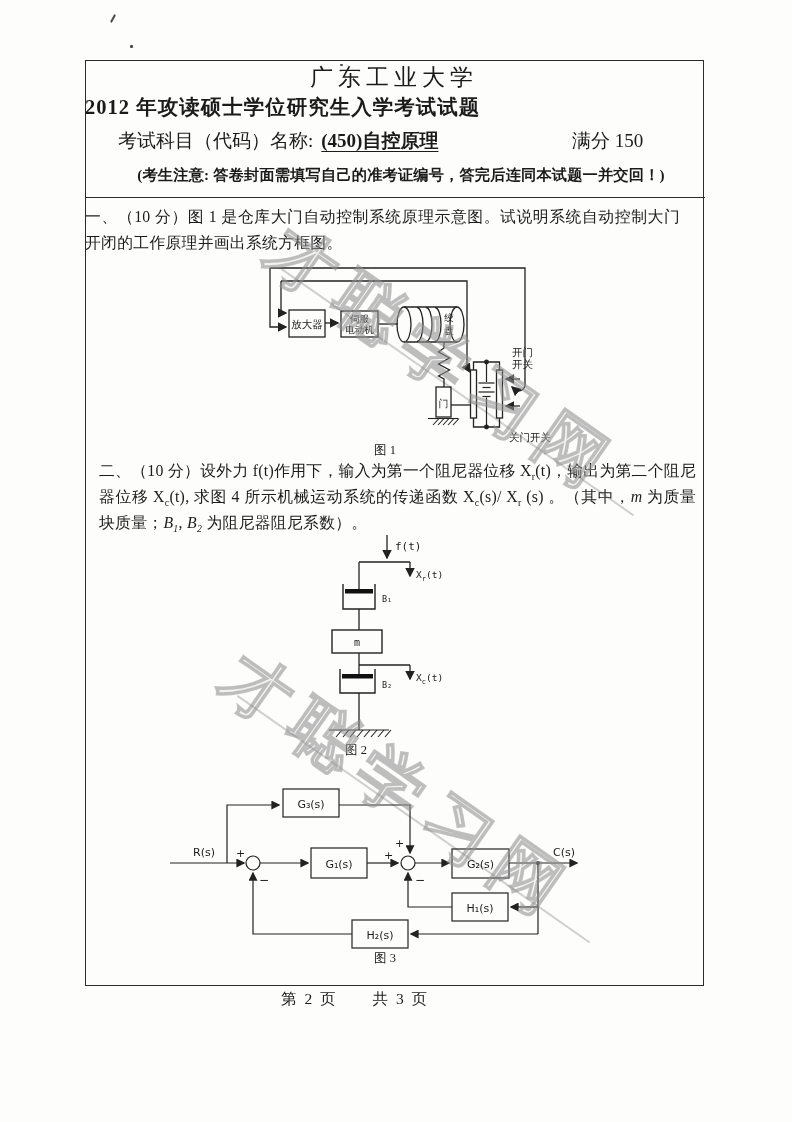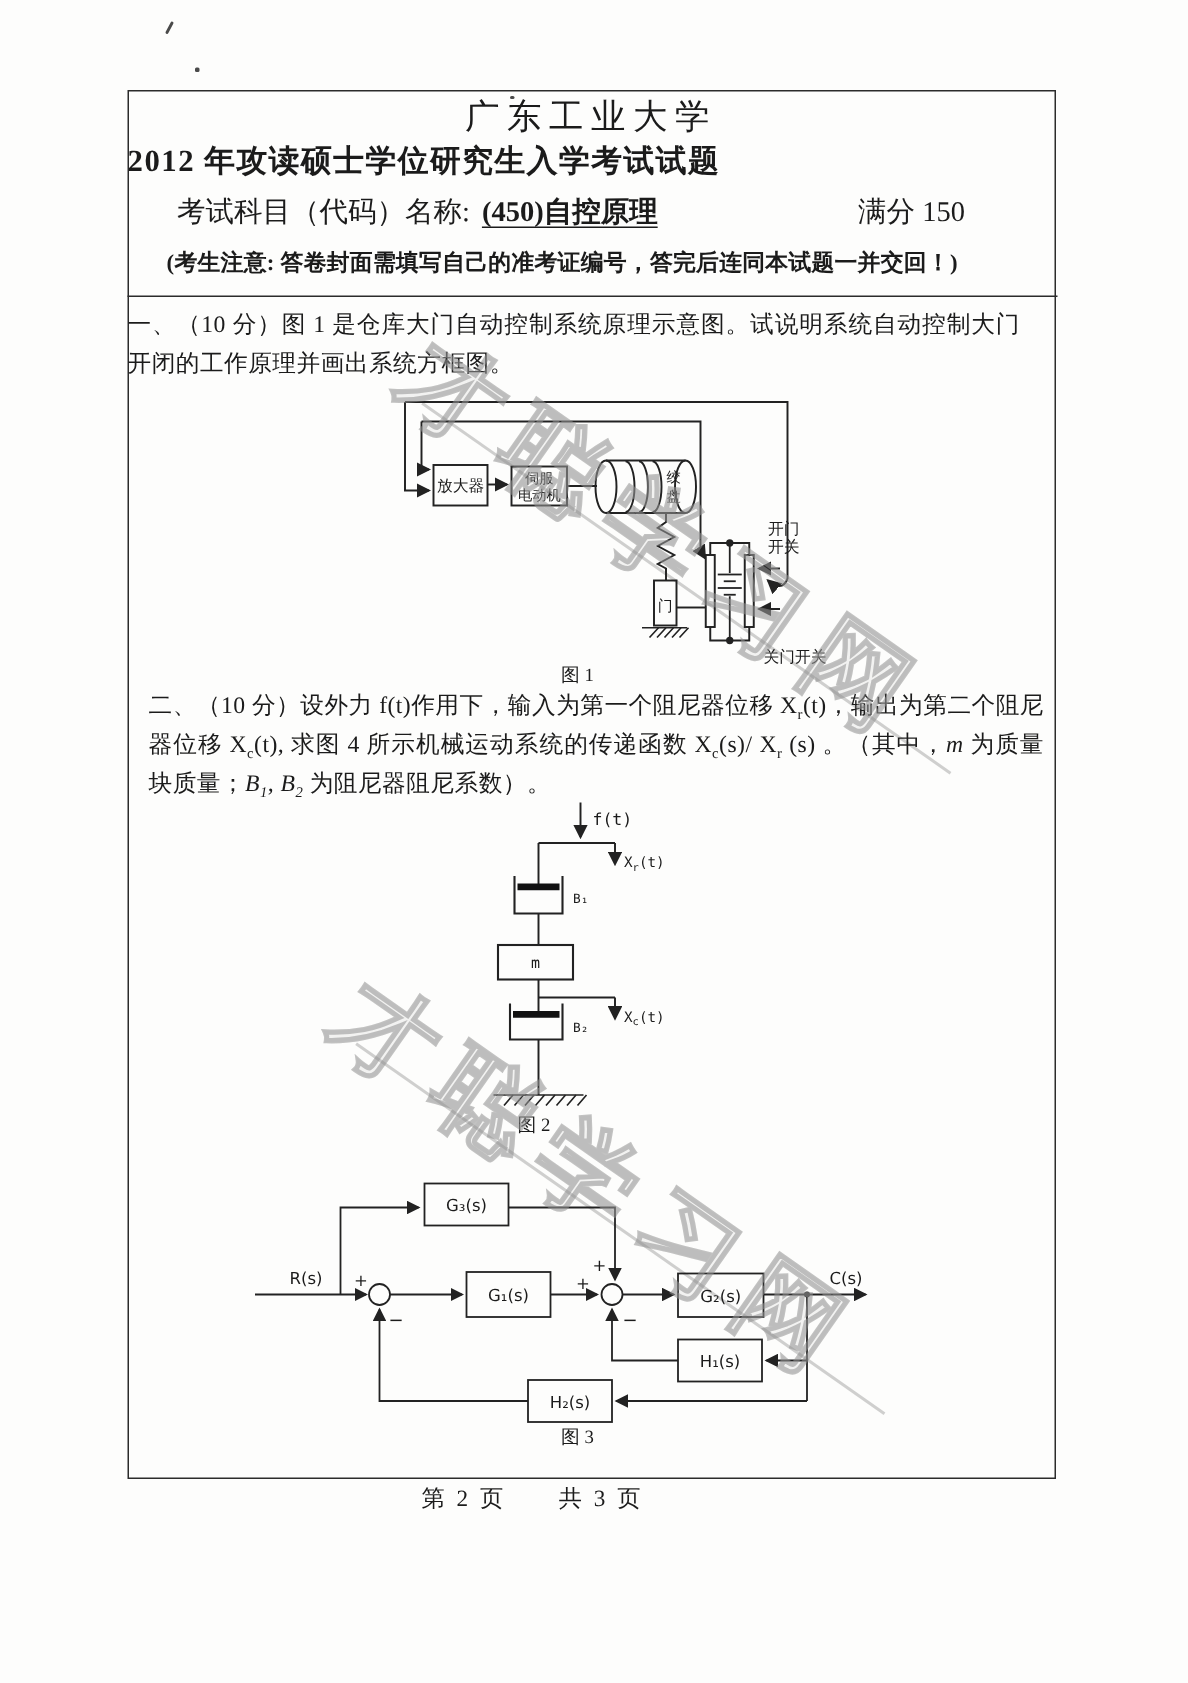--- a/index.html
+++ b/index.html
@@ -19,21 +19,21 @@
     border-top:1.6px solid #2b2b2b;
   }
   .uni-title { left:85px; top:62px; width:618px; text-align:center;
     font-size:23px; letter-spacing:5px; font-weight:400; }
   .exam-title { left:85px; top:93px; width:618px; text-align:left;
     font-size:20.5px; letter-spacing:1px; font-weight:700; }
   .subject-row { left:118px; top:128px; width:560px; font-size:19px; }
   .subject-label { font-weight:500; }
   .subject-value { font-weight:bold; text-decoration:underline; text-underline-offset:4px; margin-left:8px; }
   .full-score { position:absolute; left:434px; top:0; font-weight:500; white-space:nowrap;margin-left:20px; }
-  .notice { left:111px; top:165px; width:580px; font-size:15.2px; font-weight:bold; letter-spacing:0.2px; }
+  .notice { left:111px; top:165px; width:580px; font-size:15.2px; font-weight:bold; letter-spacing:0.2px;text-align:center; }
   .qtext { font-size:15.8px; line-height:26px; text-align:justify; letter-spacing:0.3px; }
   .q1 { left:85px; top:204px; width:595px; }
   .q2 { left:99px; top:458px; width:597px; }
   .q3 { left:99px; top:761px; width:595px; }
   sub { font-size:62%; line-height:0; }
   i { font-family:"Liberation Serif",serif; }
   .footer { left:85px; top:989px; width:540px; text-align:center; font-size:15.5px; letter-spacing:2px; }
   svg { position:absolute; overflow:visible; }
   svg text { fill:#1b1b1b; }
   .cjk { font-family:"Liberation Serif","DejaVu Serif",serif; }

